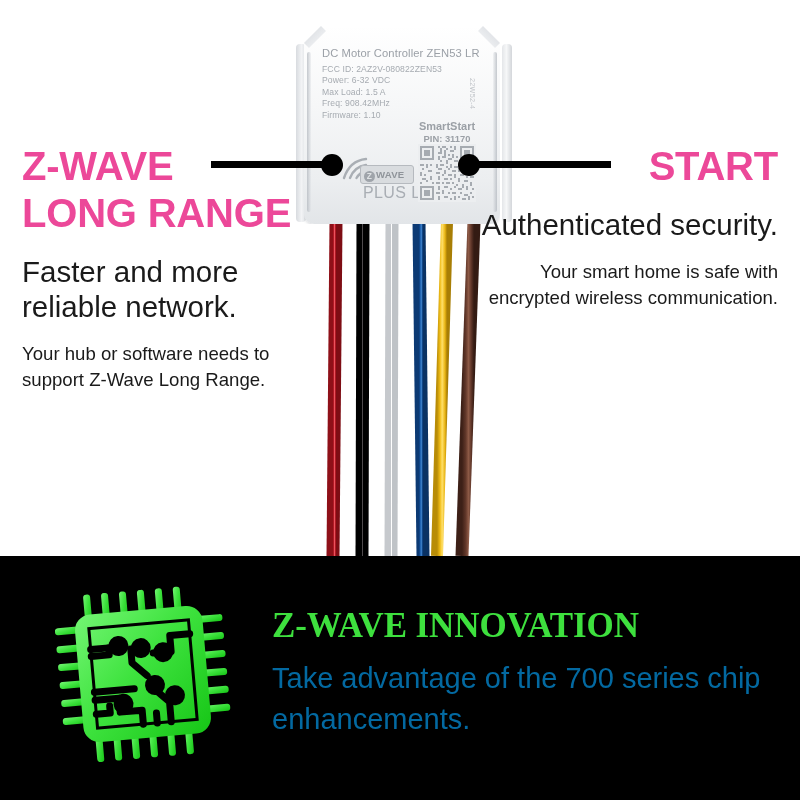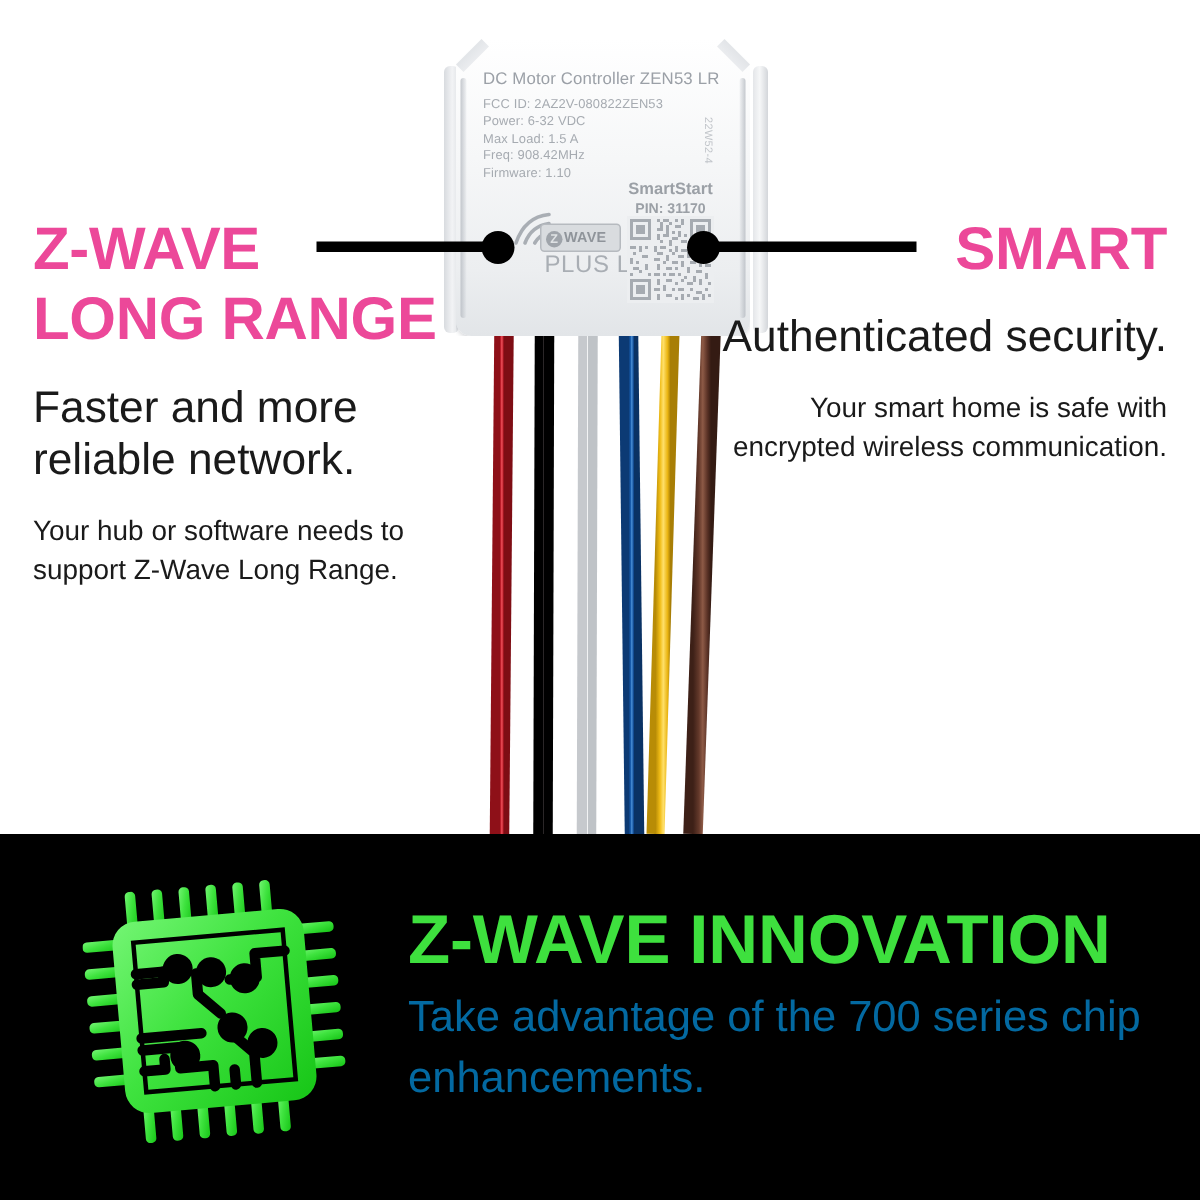--- a/index.html
+++ b/index.html
@@ -110,21 +110,21 @@
     transform: rotate(90deg);
     transform-origin: left top;
     white-space: nowrap;
     letter-spacing: .3px;
   }
 
   
   .zwave-logo {
     position: absolute;
     left: 40px;
-    top: 112px;
+    top: 128px;
     width: 76px;
     height: 46px;
   }
   .zw-waves { position: absolute; left: 0; top: 2px; }
   .zw-badge {
     position: absolute;
     left: 24px; top: 11px;
     width: 52px; height: 17px;
     border: 1.6px solid #b6babf;
     border-radius: 3px;
@@ -239,26 +239,27 @@
     left: 55px;
     top: 30px;
   }
   .banner-text {
     position: absolute;
     left: 272px;
     top: 50px;
     width: 512px;
   }
   .banner-title {
-    font-size: 46px;
+    font-size: 35px;
     font-weight: bold;
     color: #3ee03e;
     line-height: 40px;
     letter-spacing: -0.1px;
     white-space: nowrap;
+    font-family: Liberation Serif, serif;
   }
   .banner-sub {
     font-size: 29px;
     font-weight: normal;
     color: #0369a1;
     line-height: 41px;
     margin-top: 12px;
   }
 </style>
 </head>
@@ -480,21 +481,21 @@
   <div class="conn-line" style="left:469px; top:161px; width:142px;"></div>
 
   <div class="col col-left">
     <div class="headline">Z-WAVE</div>
     <div class="headline">LONG RANGE</div>
     <div class="subhead">Faster and more reliable network.</div>
     <div class="detail">Your hub or software needs to support Z-Wave Long Range.</div>
   </div>
 
   <div class="col col-right">
-    <div class="headline">SMART</div>
+    <div class="headline">START</div>
     <div class="subhead">Authenticated security.</div>
     <div class="detail">Your smart home is safe with encrypted wireless communication.</div>
   </div>
 
   <div id="banner">
 
     <svg id="chip-icon" width="176" height="176" viewBox="0 0 176 176" aria-hidden="true">
       <defs>
         <linearGradient id="chipgrad" x1="0" y1="0" x2="1" y2="1">
           <stop offset="0%" stop-color="#74f574"></stop>

